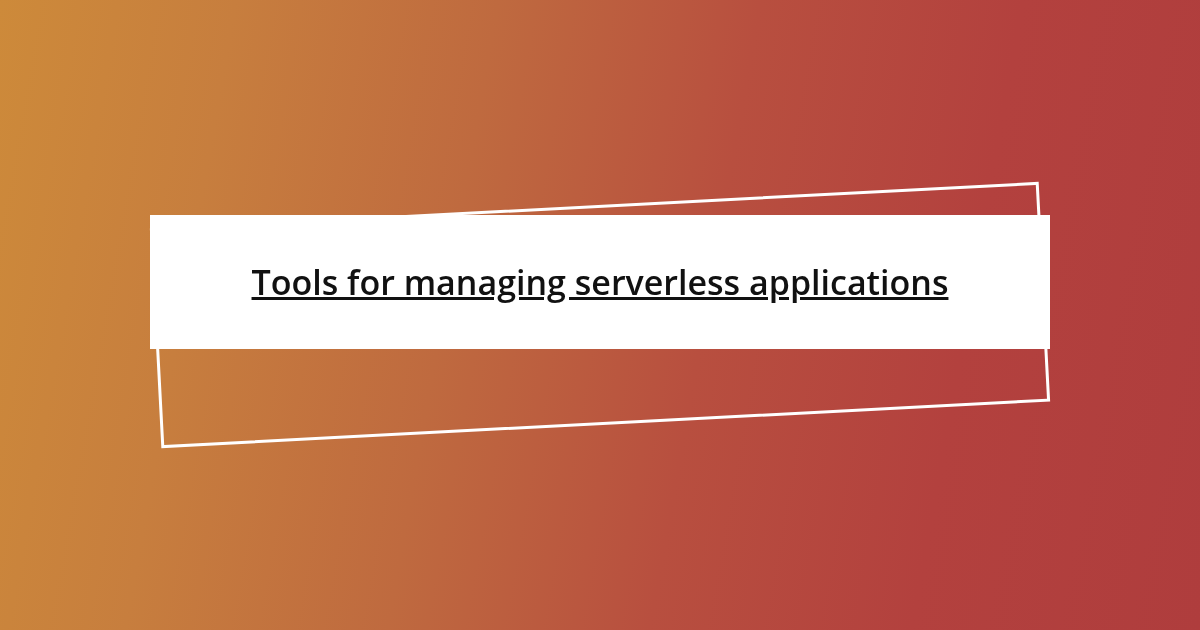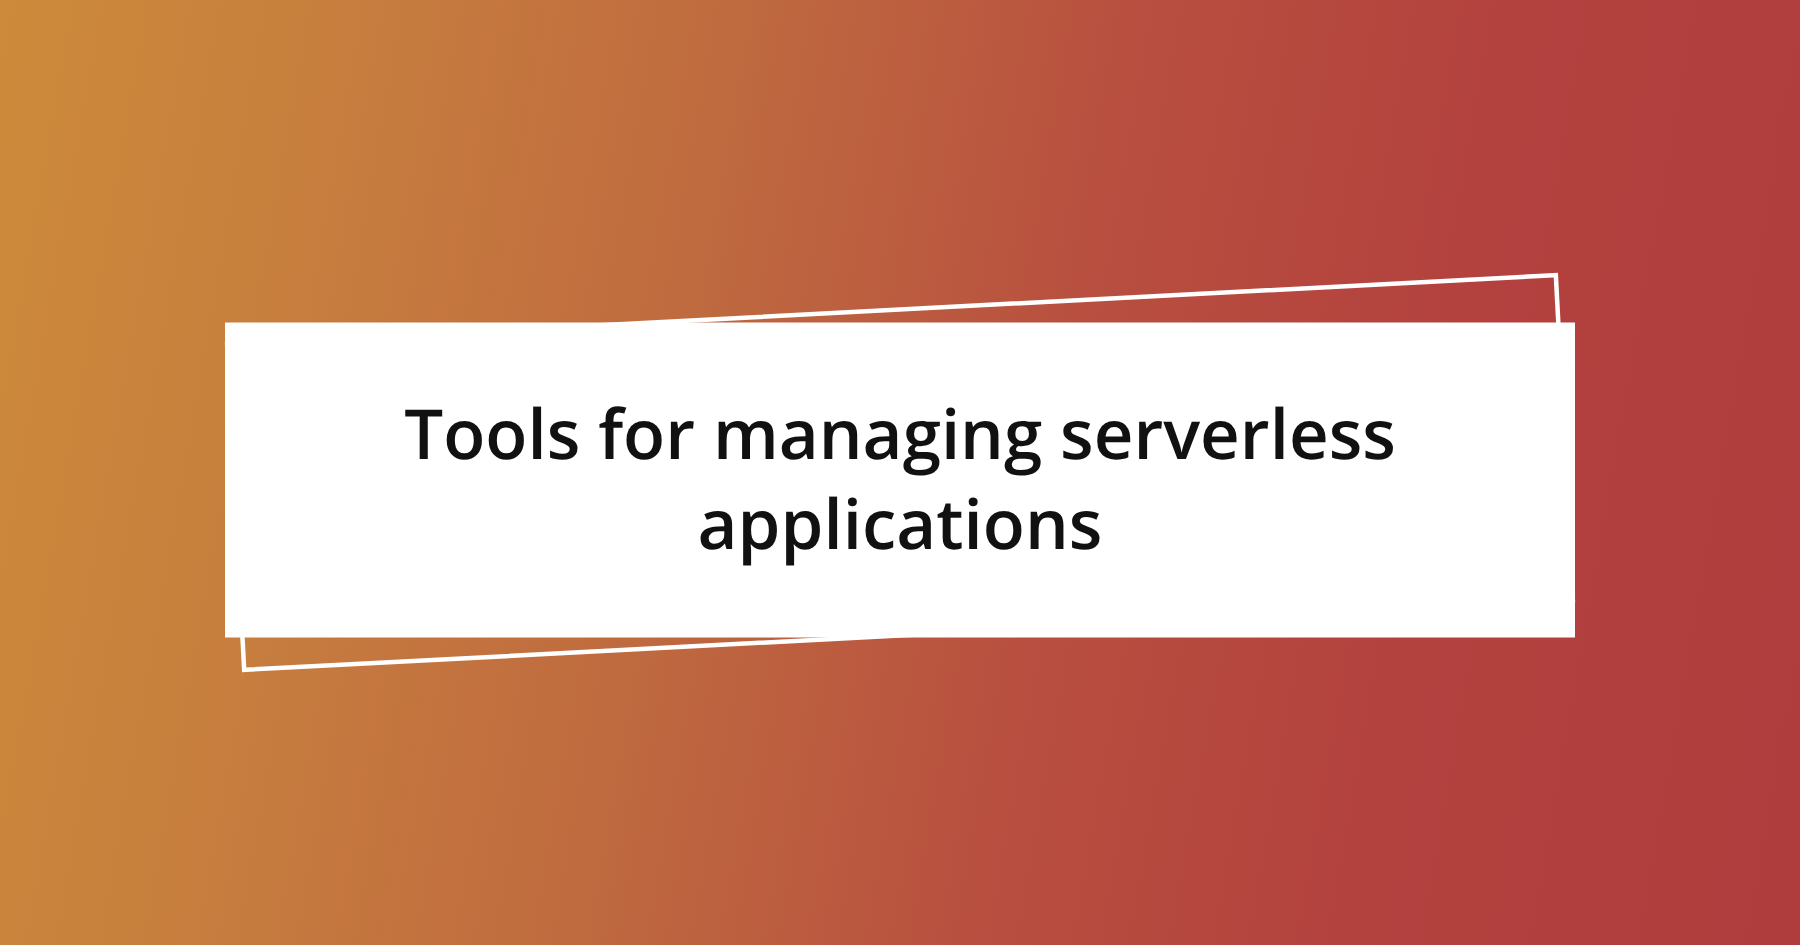--- a/index.html
+++ b/index.html
@@ -45,24 +45,25 @@
       background: #ffffff;
       top: 15px;
       left: 0;
       padding: 45px 60px;
       display: flex;
       align-items: center;
       justify-content: center;
       text-align: center;
     }
     .title-text {
-      font-size: 46px;
+      font-size: 34px;
       font-weight: 600;
       color: #111111;
       line-height: 1.3;
+      text-decoration: underline;
     }
   </style>
 </head>
 <body>
 
 <div class="background"></div>
 
 <div class="center-wrap">
   <div class="outline-box"></div>
   <div class="title-box">

